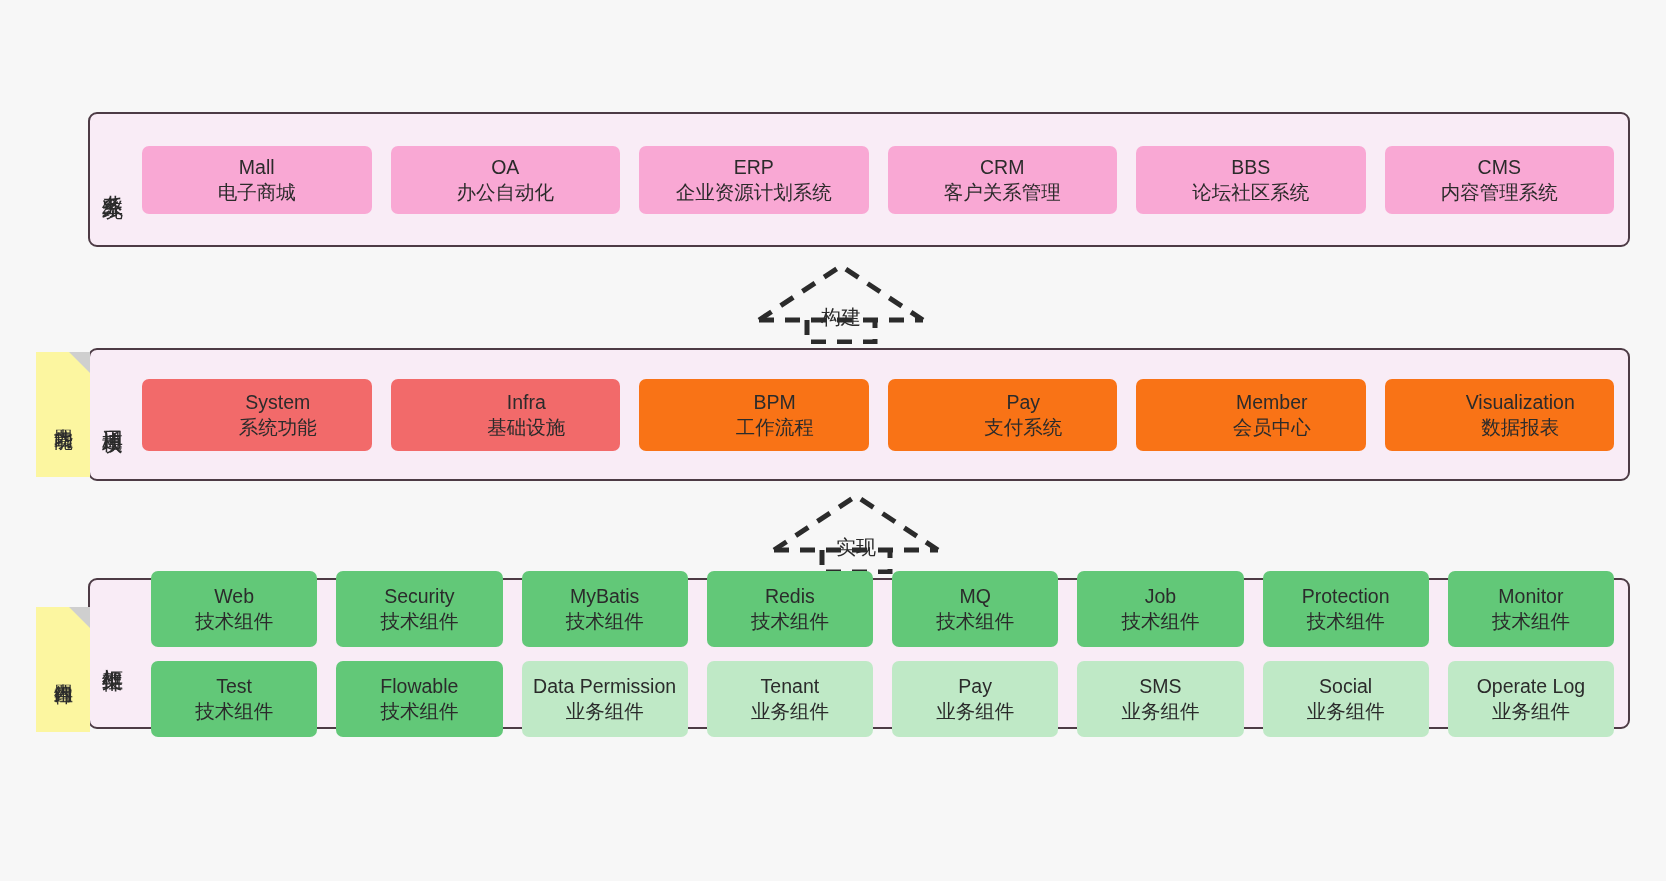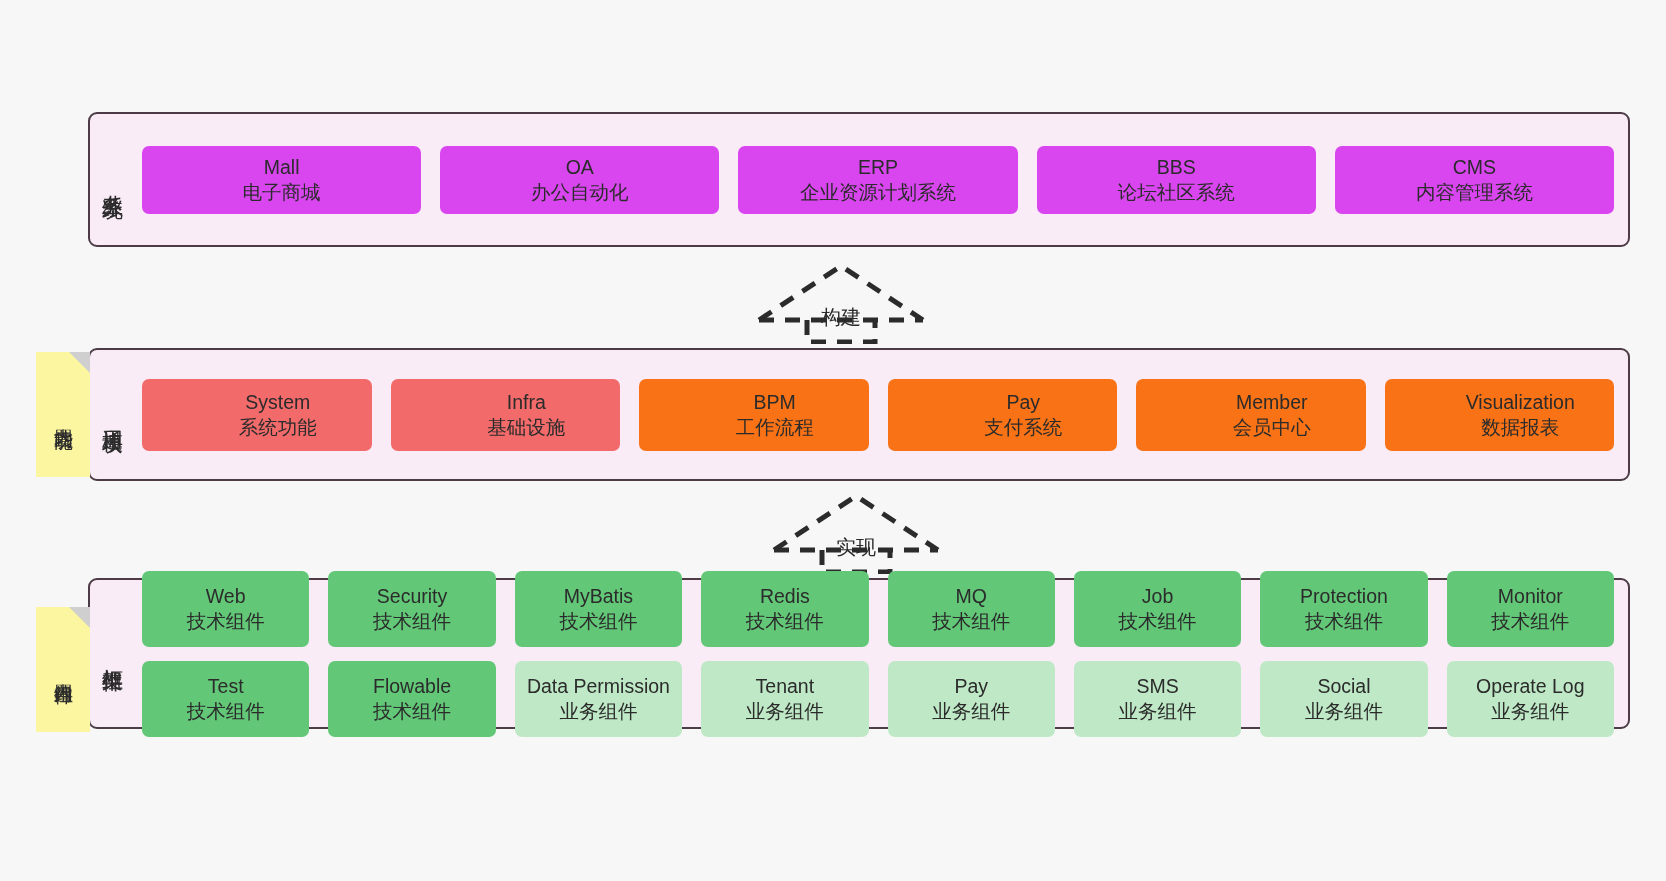--- a/index.html
+++ b/index.html
@@ -74,30 +74,30 @@
     text-align: center;
     font-size: 19.5px;
     line-height: 1.28;
     color: #2b2b2b;
     padding: 4px 6px;
     user-select: none;
   }
   .card .ln { display: block; white-space: pre-line; }
 
   
-  .card.blue       { background: #d946ef; }
+  .card.blue       { background: #f9a8d4; }
   .card.red        { background: #f26a6a; }
   .card.pink       { background: #f97316; }
   .card.green      { background: #62c878; }
   .card.lightgreen { background: #bfe9c6; }
 
   
   #layer-business { left: 88px;  top: 112px; width: 1542px; height: 135px; }
   #layer-modules  { left: 88px;  top: 348px; width: 1542px; height: 133px; }
-  #layer-framework{ left: 88px;  top: 578px; width: 1542px; height: 151px; }
+  #layer-framework{ left: 88px;  top: 578px; width: 1542px; height: 151px; gap: 9px; }
 
   #layer-business .card  { height: 68px; }
   #layer-modules  .card  { height: 72px; padding-left: 48px; }
   #layer-framework .card { height: 76px; }
 
   
   .note {
     position: absolute;
     box-sizing: border-box;
     background: #fcf6a0;
@@ -158,20 +158,24 @@
           <span class="ln">Mall</span>
           <span class="ln">电子商城</span>
         </div>
         <div class="card blue">
           <span class="ln">OA</span>
           <span class="ln">办公自动化</span>
         </div>
         <div class="card blue">
           <span class="ln">ERP</span>
           <span class="ln">企业资源计划系统</span>
+        </div>
+        <div class="card blue">
+          <span class="ln">CRM</span>
+          <span class="ln">客户关系管理</span>
         </div>
         <div class="card blue">
           <span class="ln">BBS</span>
           <span class="ln">论坛社区系统</span>
         </div>
         <div class="card blue">
           <span class="ln">CMS</span>
           <span class="ln">内容管理系统</span>
         </div>
       </div>

